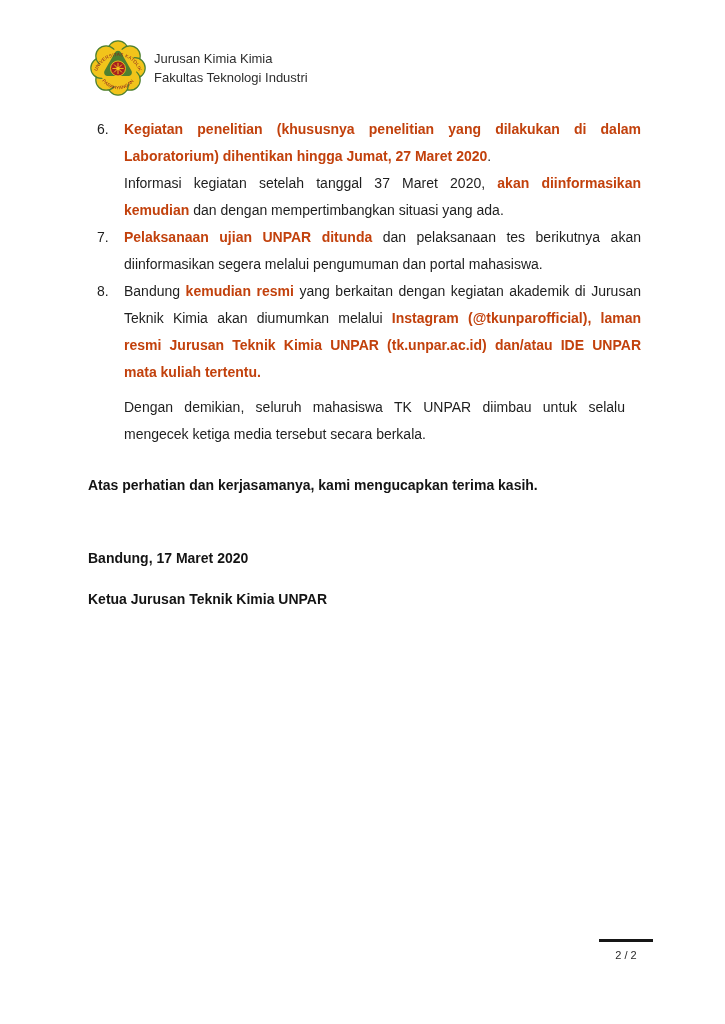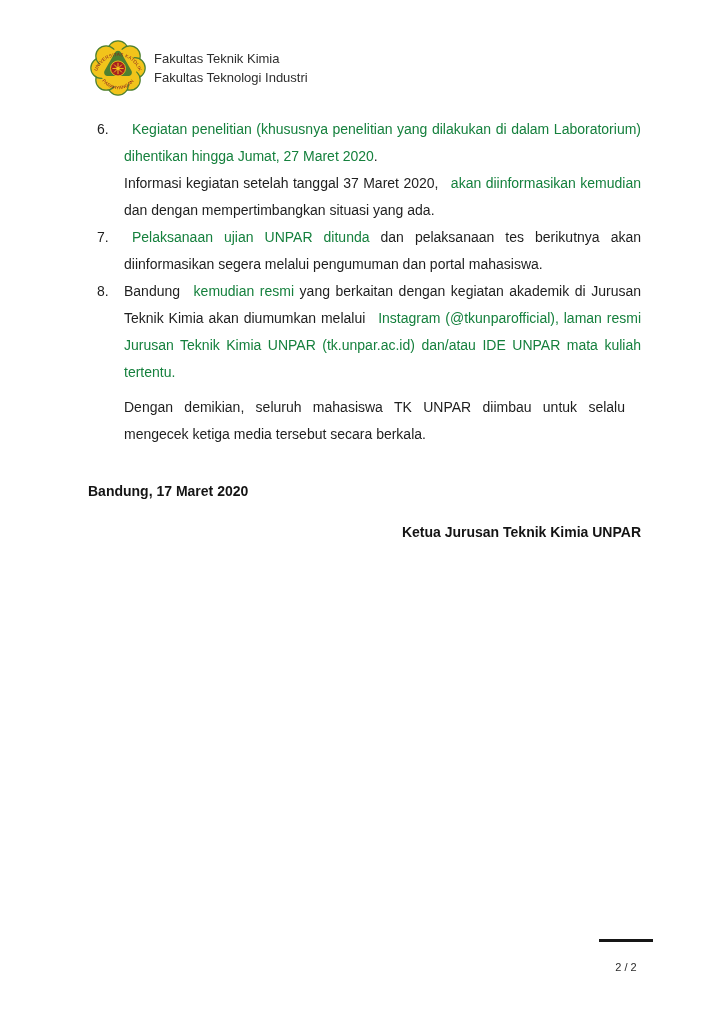--- a/index.html
+++ b/index.html
@@ -44,54 +44,53 @@
     flex: 0 0 27px;
     margin-left: 9px;
     line-height: 27px;
   }
   .li-body {
     flex: 1;
     text-align: justify;
     line-height: 27px;
   }
   .li-body p { margin: 0; }
-  b { font-weight: normal; color: #15803d; margin-left: 8px; }
+  b { font-weight: bold; color: #c2410c; }
 
   .indent-para {
     margin: 8px 16px 0 36px;
     text-align: justify;
     line-height: 27px;
   }
   .closing {
     margin-top: 24px;
     font-weight: bold;
     color: #141414;
     line-height: 27px;
   }
   .dateline {
-    margin-top: 30px;
+    margin-top: 46px;
     font-weight: bold;
     color: #141414;
     line-height: 27px;
   }
   .signature {
     font-weight: bold;
     color: #141414;
     line-height: 27px;
-    text-align: right;
   }
 
   
   .footer {
     position: absolute;
     left: 599px;
     top: 939px;
     width: 54px;
     border-top: 3px solid #161616;
-    padding-top: 19px;
+    padding-top: 7px;
     text-align: center;
     font-size: 11px;
     color: #2a2a2a;
   }
 </style>
 </head>
 <body>
 
 <div class="page">
 
@@ -126,21 +125,21 @@
       <path id="arcTop" d="M 9.5 36 A 23.5 23.5 0 0 1 54.5 36" fill="none"></path>
       <path id="arcBot" d="M 12.5 40.5 A 20.5 20.5 0 0 0 51.5 40.5" fill="none"></path>
       <text font-size="5" letter-spacing="0.2" fill="#8B2020">
         <textPath href="#arcTop" startOffset="50%" text-anchor="middle">UNIVERSITAS KATOLIK</textPath>
       </text>
       <text font-size="5" letter-spacing="0.2" fill="#8B2020">
         <textPath href="#arcBot" startOffset="50%" text-anchor="middle">PARAHYANGAN</textPath>
       </text>
     </svg>
     <div class="header-text">
-      <div>Fakultas Teknik Kimia</div>
+      <div>Jurusan Kimia Kimia</div>
       <div>Fakultas Teknologi Industri</div>
     </div>
   </div>
 
   <div class="content">
     <div>
         <div class="li">
           <span class="num">6.</span>
           <div class="li-body">
             <p><b>Kegiatan penelitian (khususnya penelitian yang dilakukan di dalam Laboratorium) dihentikan hingga Jumat, 27 Maret 2020</b><span>.</span></p>
@@ -156,20 +155,21 @@
         <div class="li">
           <span class="num">8.</span>
           <div class="li-body">
             <p><span>Bandung </span><b>kemudian resmi</b><span> yang berkaitan dengan kegiatan akademik di Jurusan Teknik Kimia akan diumumkan melalui </span><b>Instagram (@tkunparofficial), laman resmi Jurusan Teknik Kimia UNPAR (tk.unpar.ac.id) dan/atau IDE UNPAR mata kuliah tertentu.</b></p>
           </div>
         </div>
       </div>
 
     <p class="indent-para">Dengan demikian, seluruh mahasiswa TK UNPAR diimbau untuk selalu mengecek ketiga media tersebut secara berkala.</p>
 
+    <p class="closing">Atas perhatian dan kerjasamanya, kami mengucapkan terima kasih.</p>
 
     <p class="dateline">Bandung, 17 Maret 2020</p>
     <p class="signature" style="margin:0;">Ketua Jurusan Teknik Kimia UNPAR</p>
   </div>
 
   <div class="footer">
     <span>2 / 2</span>
   </div>
 
 </div>

